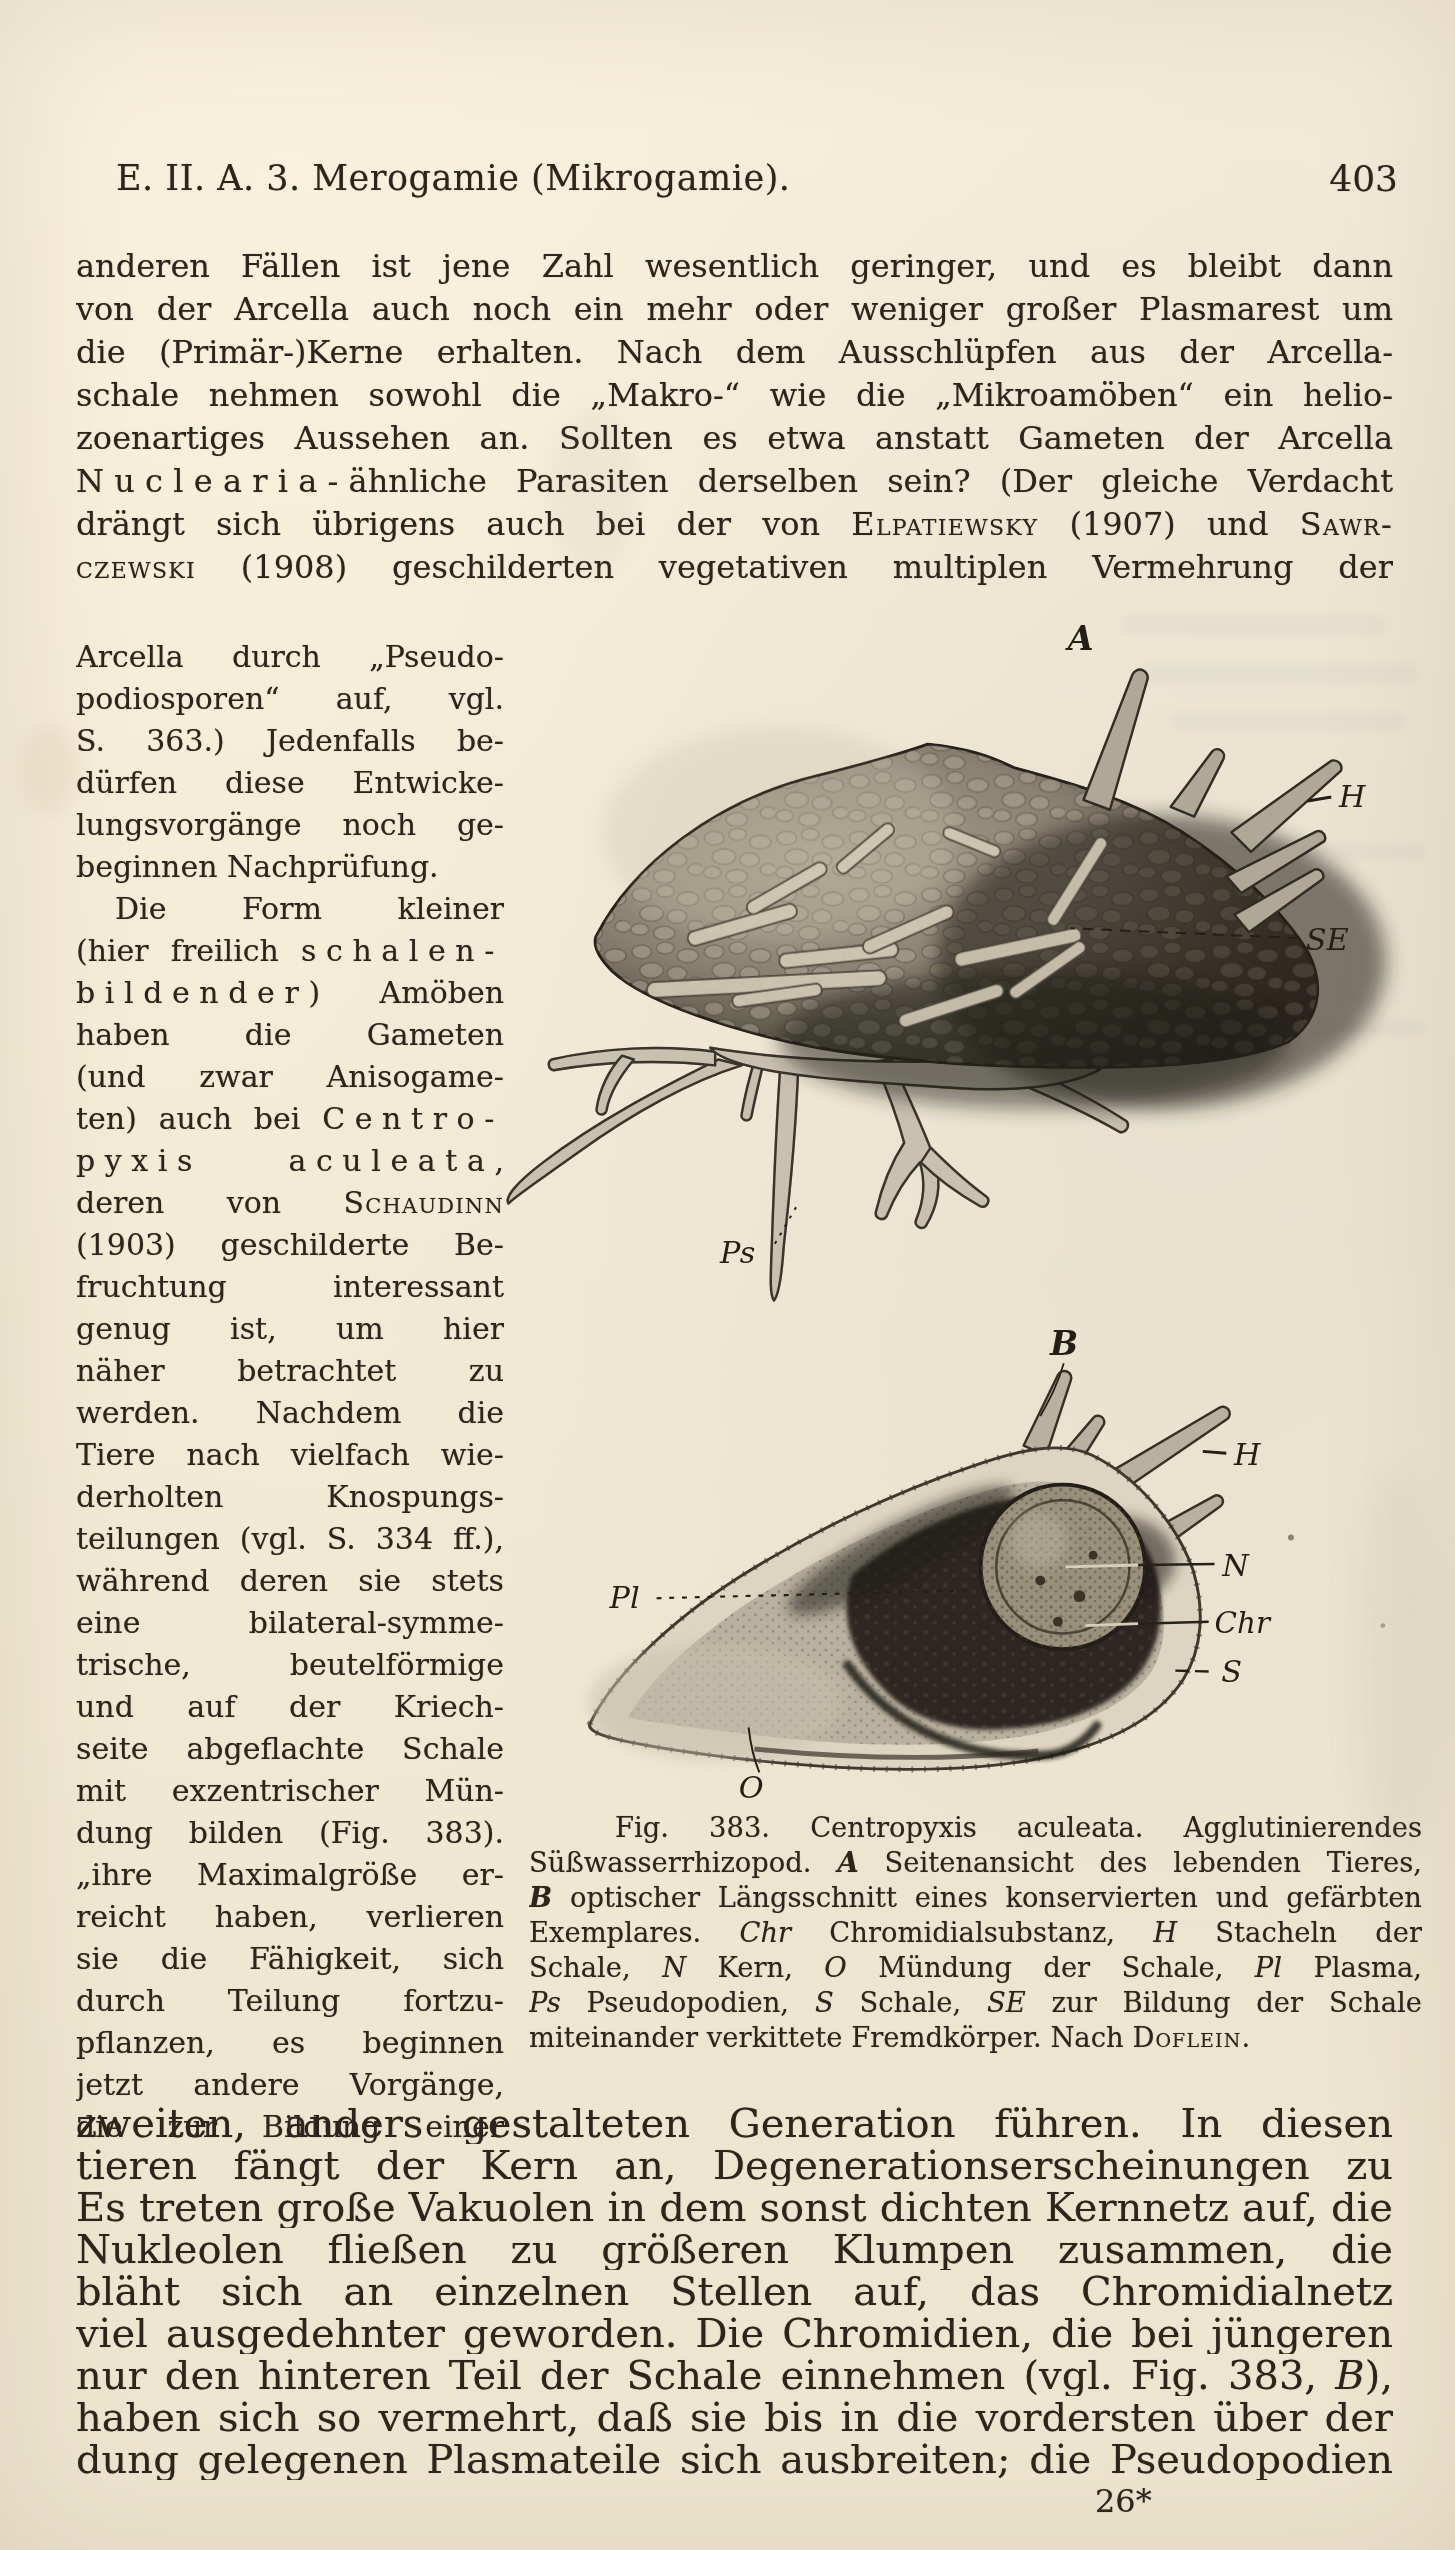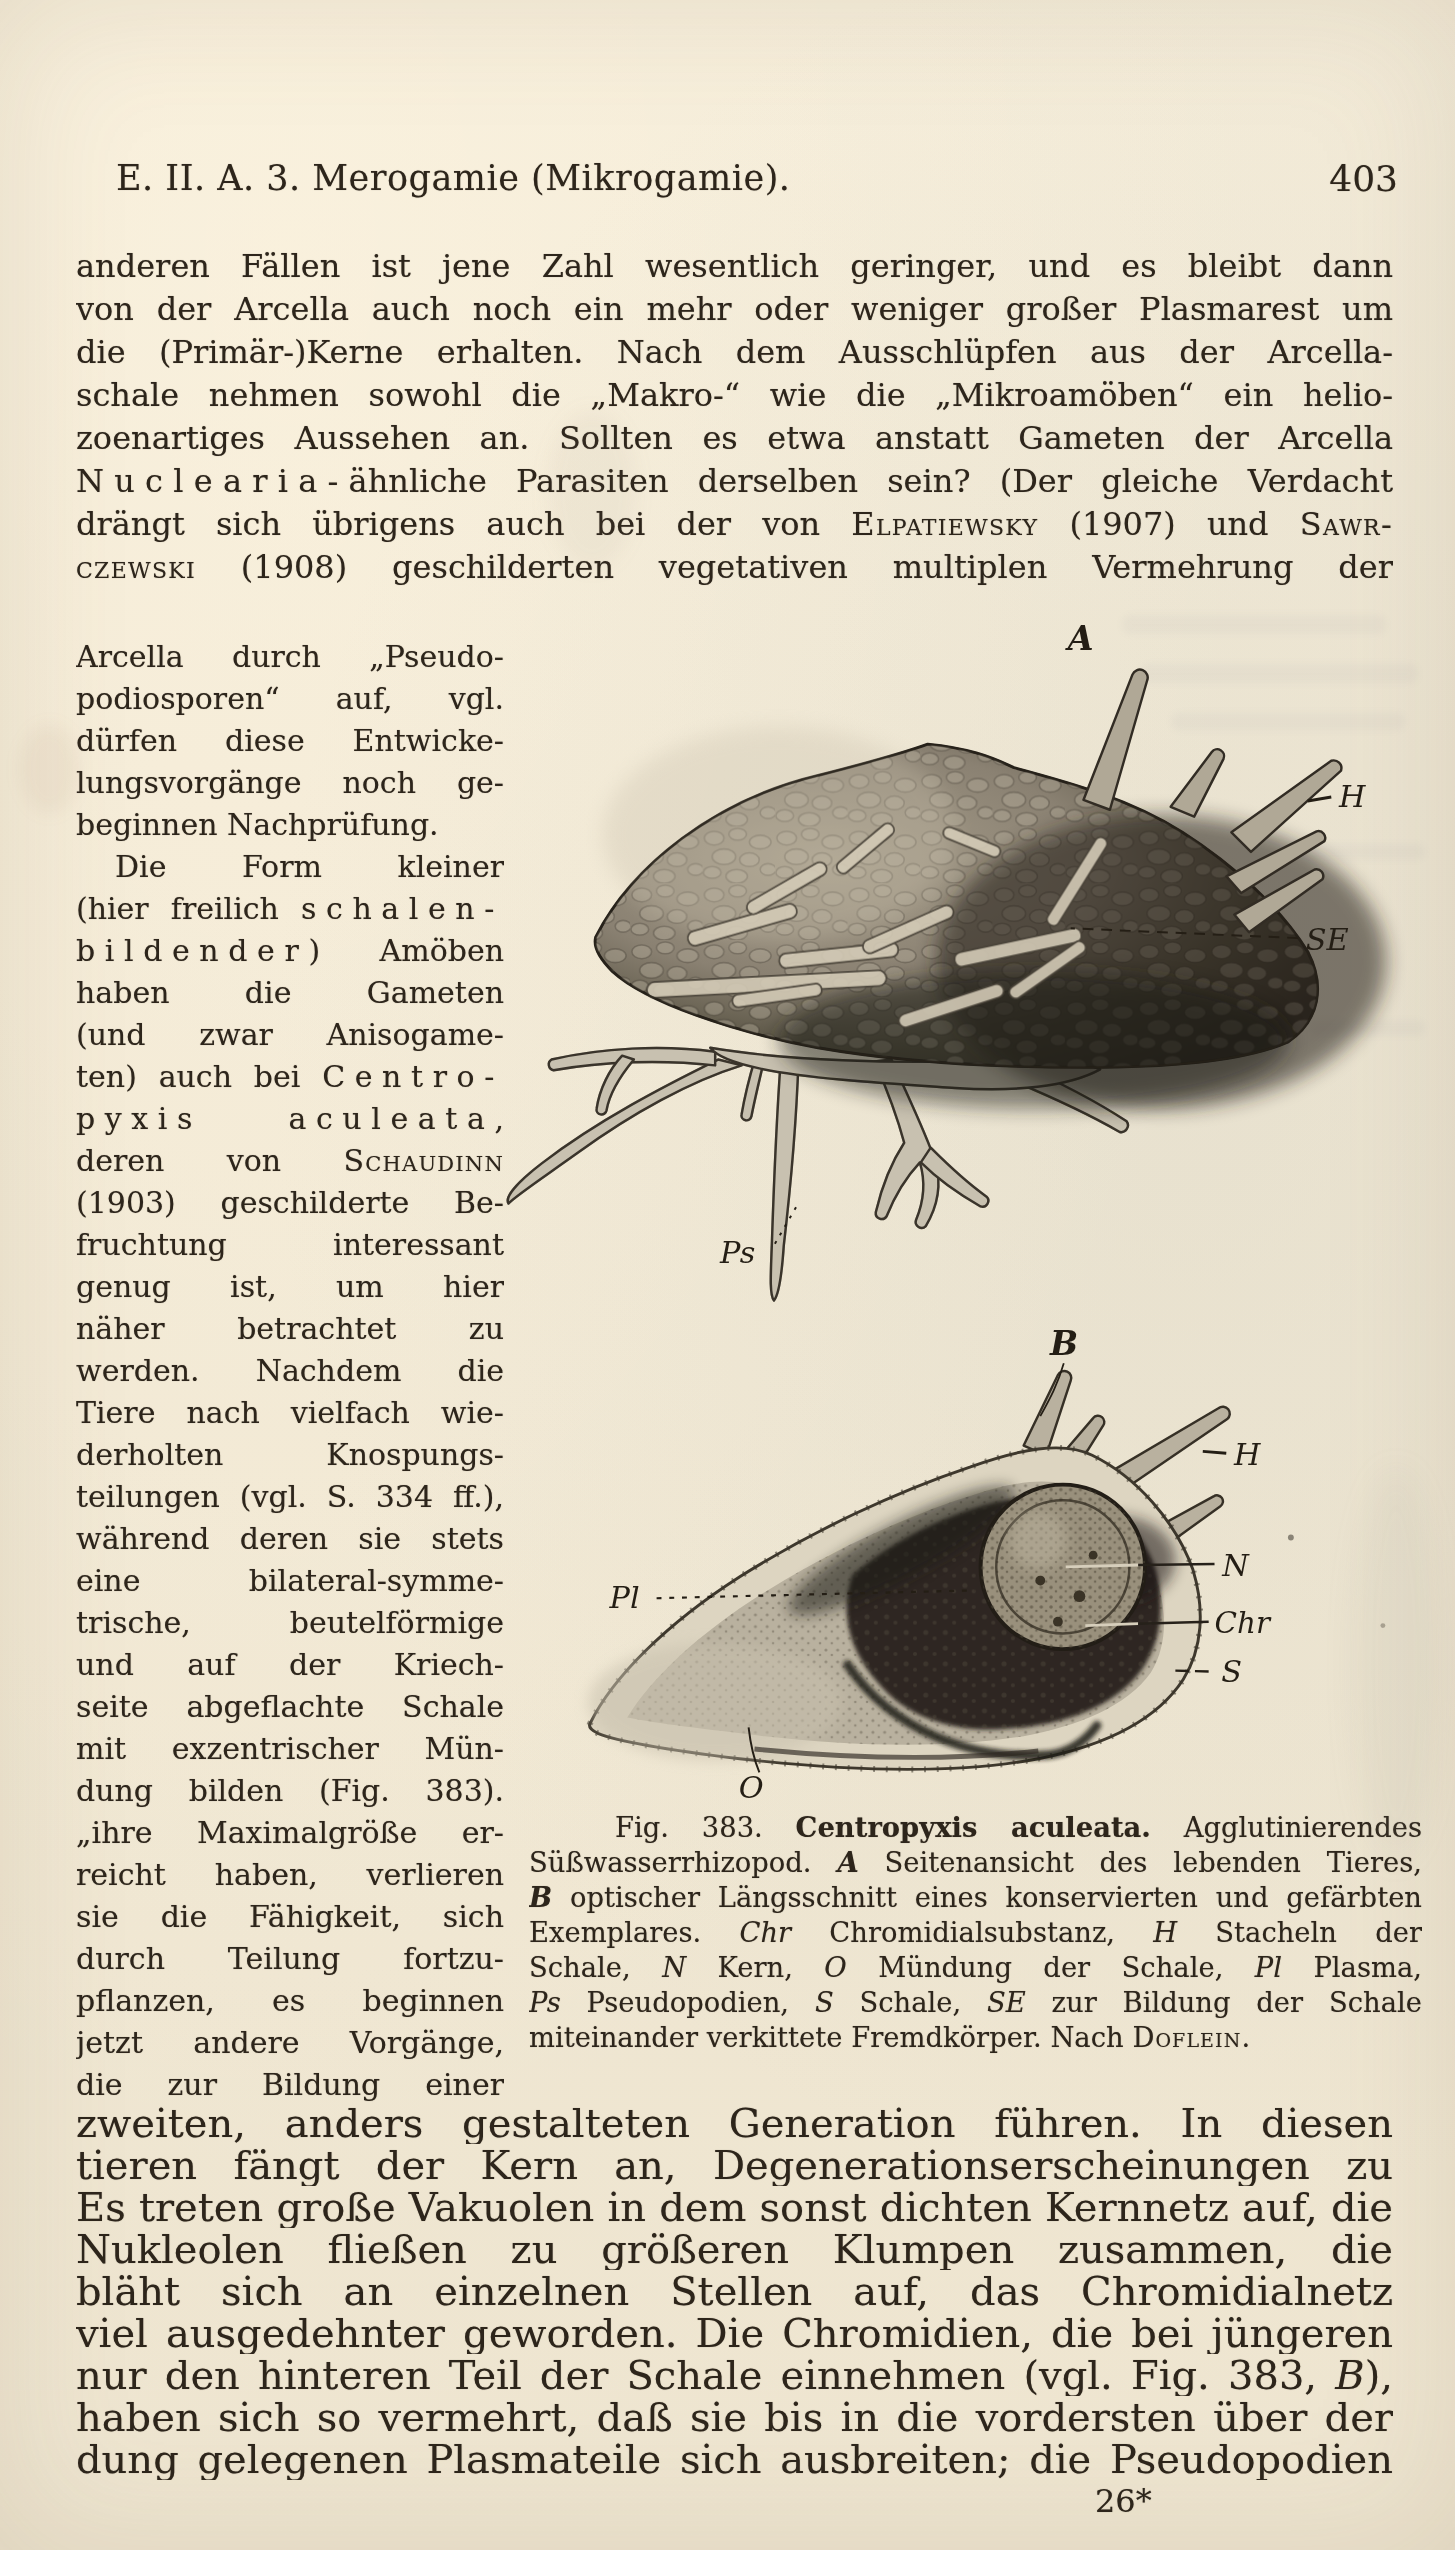--- a/index.html
+++ b/index.html
@@ -26,21 +26,21 @@
   .colmn .tline{height:42px;line-height:42px;}
   .capt{left:529px;top:1810px;width:893px;font-size:27.4px;}
   .capt .tline{height:35px;line-height:35px;}
   .capt .ind{padding-left:86px;}
   .botm{left:76px;top:2102px;width:1317px;font-size:40px;}
   .botm .tline{height:42px;line-height:42px;}
   .sig{position:absolute;top:2482px;left:1095px;font-size:32px;}
   .s-n{}
   .s-sc{font-variant:small-caps;letter-spacing:.04em;}
   .s-g{letter-spacing:.32em;}
-  .s-b{font-weight:bold;}
+  .s-b{font-weight:normal;}
   .s-i{font-style:italic;}
   .s-bi{font-weight:bold;font-style:italic;}
   .figsvg{position:absolute;}
   .fa{left:485px;top:599px;}
   .fb{left:529px;top:1330px;}
   .figlabel{font-family:"DejaVu Serif","Liberation Serif",serif;
             font-style:italic;font-weight:bold;fill:#241e15;}
   .anlabel{font-family:"DejaVu Serif","Liberation Serif",serif;
            font-style:italic;fill:#241e15;}
   .ghost{fill:#7d7d8c;opacity:.055;}
@@ -60,20 +60,21 @@
       <div class="tline"><span class="s-n">die (Primär-)Kerne erhalten. Nach dem Ausschlüpfen aus der Arcella-</span></div>
       <div class="tline"><span class="s-n">schale nehmen sowohl die „Makro-“ wie die „Mikroamöben“ ein helio-</span></div>
       <div class="tline"><span class="s-n">zoenartiges Aussehen an. Sollten es etwa anstatt Gameten der Arcella</span></div>
       <div class="tline"><span class="s-g">Nuclearia-</span><span class="s-n">ähnliche Parasiten derselben sein? (Der gleiche Verdacht</span></div>
       <div class="tline"><span class="s-n">drängt sich übrigens auch bei der von </span><span class="s-sc">Elpatiewsky</span><span class="s-n"> (1907) und </span><span class="s-sc">Sawr-</span></div>
       <div class="tline"><span class="s-sc">czewski</span><span class="s-n"> (1908) geschilderten vegetativen multiplen Vermehrung der</span></div>
     </div>
   <div class="tblock colmn ink">
       <div class="tline"><span class="s-n">Arcella durch „Pseudo-</span></div>
       <div class="tline"><span class="s-n">podiosporen“ auf, vgl.</span></div>
+      <div class="tline"><span class="s-n">S. 363.) Jedenfalls be-</span></div>
       <div class="tline"><span class="s-n">dürfen diese Entwicke-</span></div>
       <div class="tline"><span class="s-n">lungsvorgänge noch ge-</span></div>
       <div class="tline tend"><span class="s-n">beginnen Nachprüfung.</span></div>
       <div class="tline ind"><span class="s-n">Die Form kleiner</span></div>
       <div class="tline"><span class="s-n">(hier freilich </span><span class="s-g">schalen-</span></div>
       <div class="tline"><span class="s-g">bildender</span><span class="s-n">) Amöben</span></div>
       <div class="tline"><span class="s-n">haben die Gameten</span></div>
       <div class="tline"><span class="s-n">(und zwar Anisogame-</span></div>
       <div class="tline"><span class="s-n">ten) auch bei </span><span class="s-g">Centro-</span></div>
       <div class="tline"><span class="s-g">pyxis aculeata</span><span class="s-n">,</span></div>

